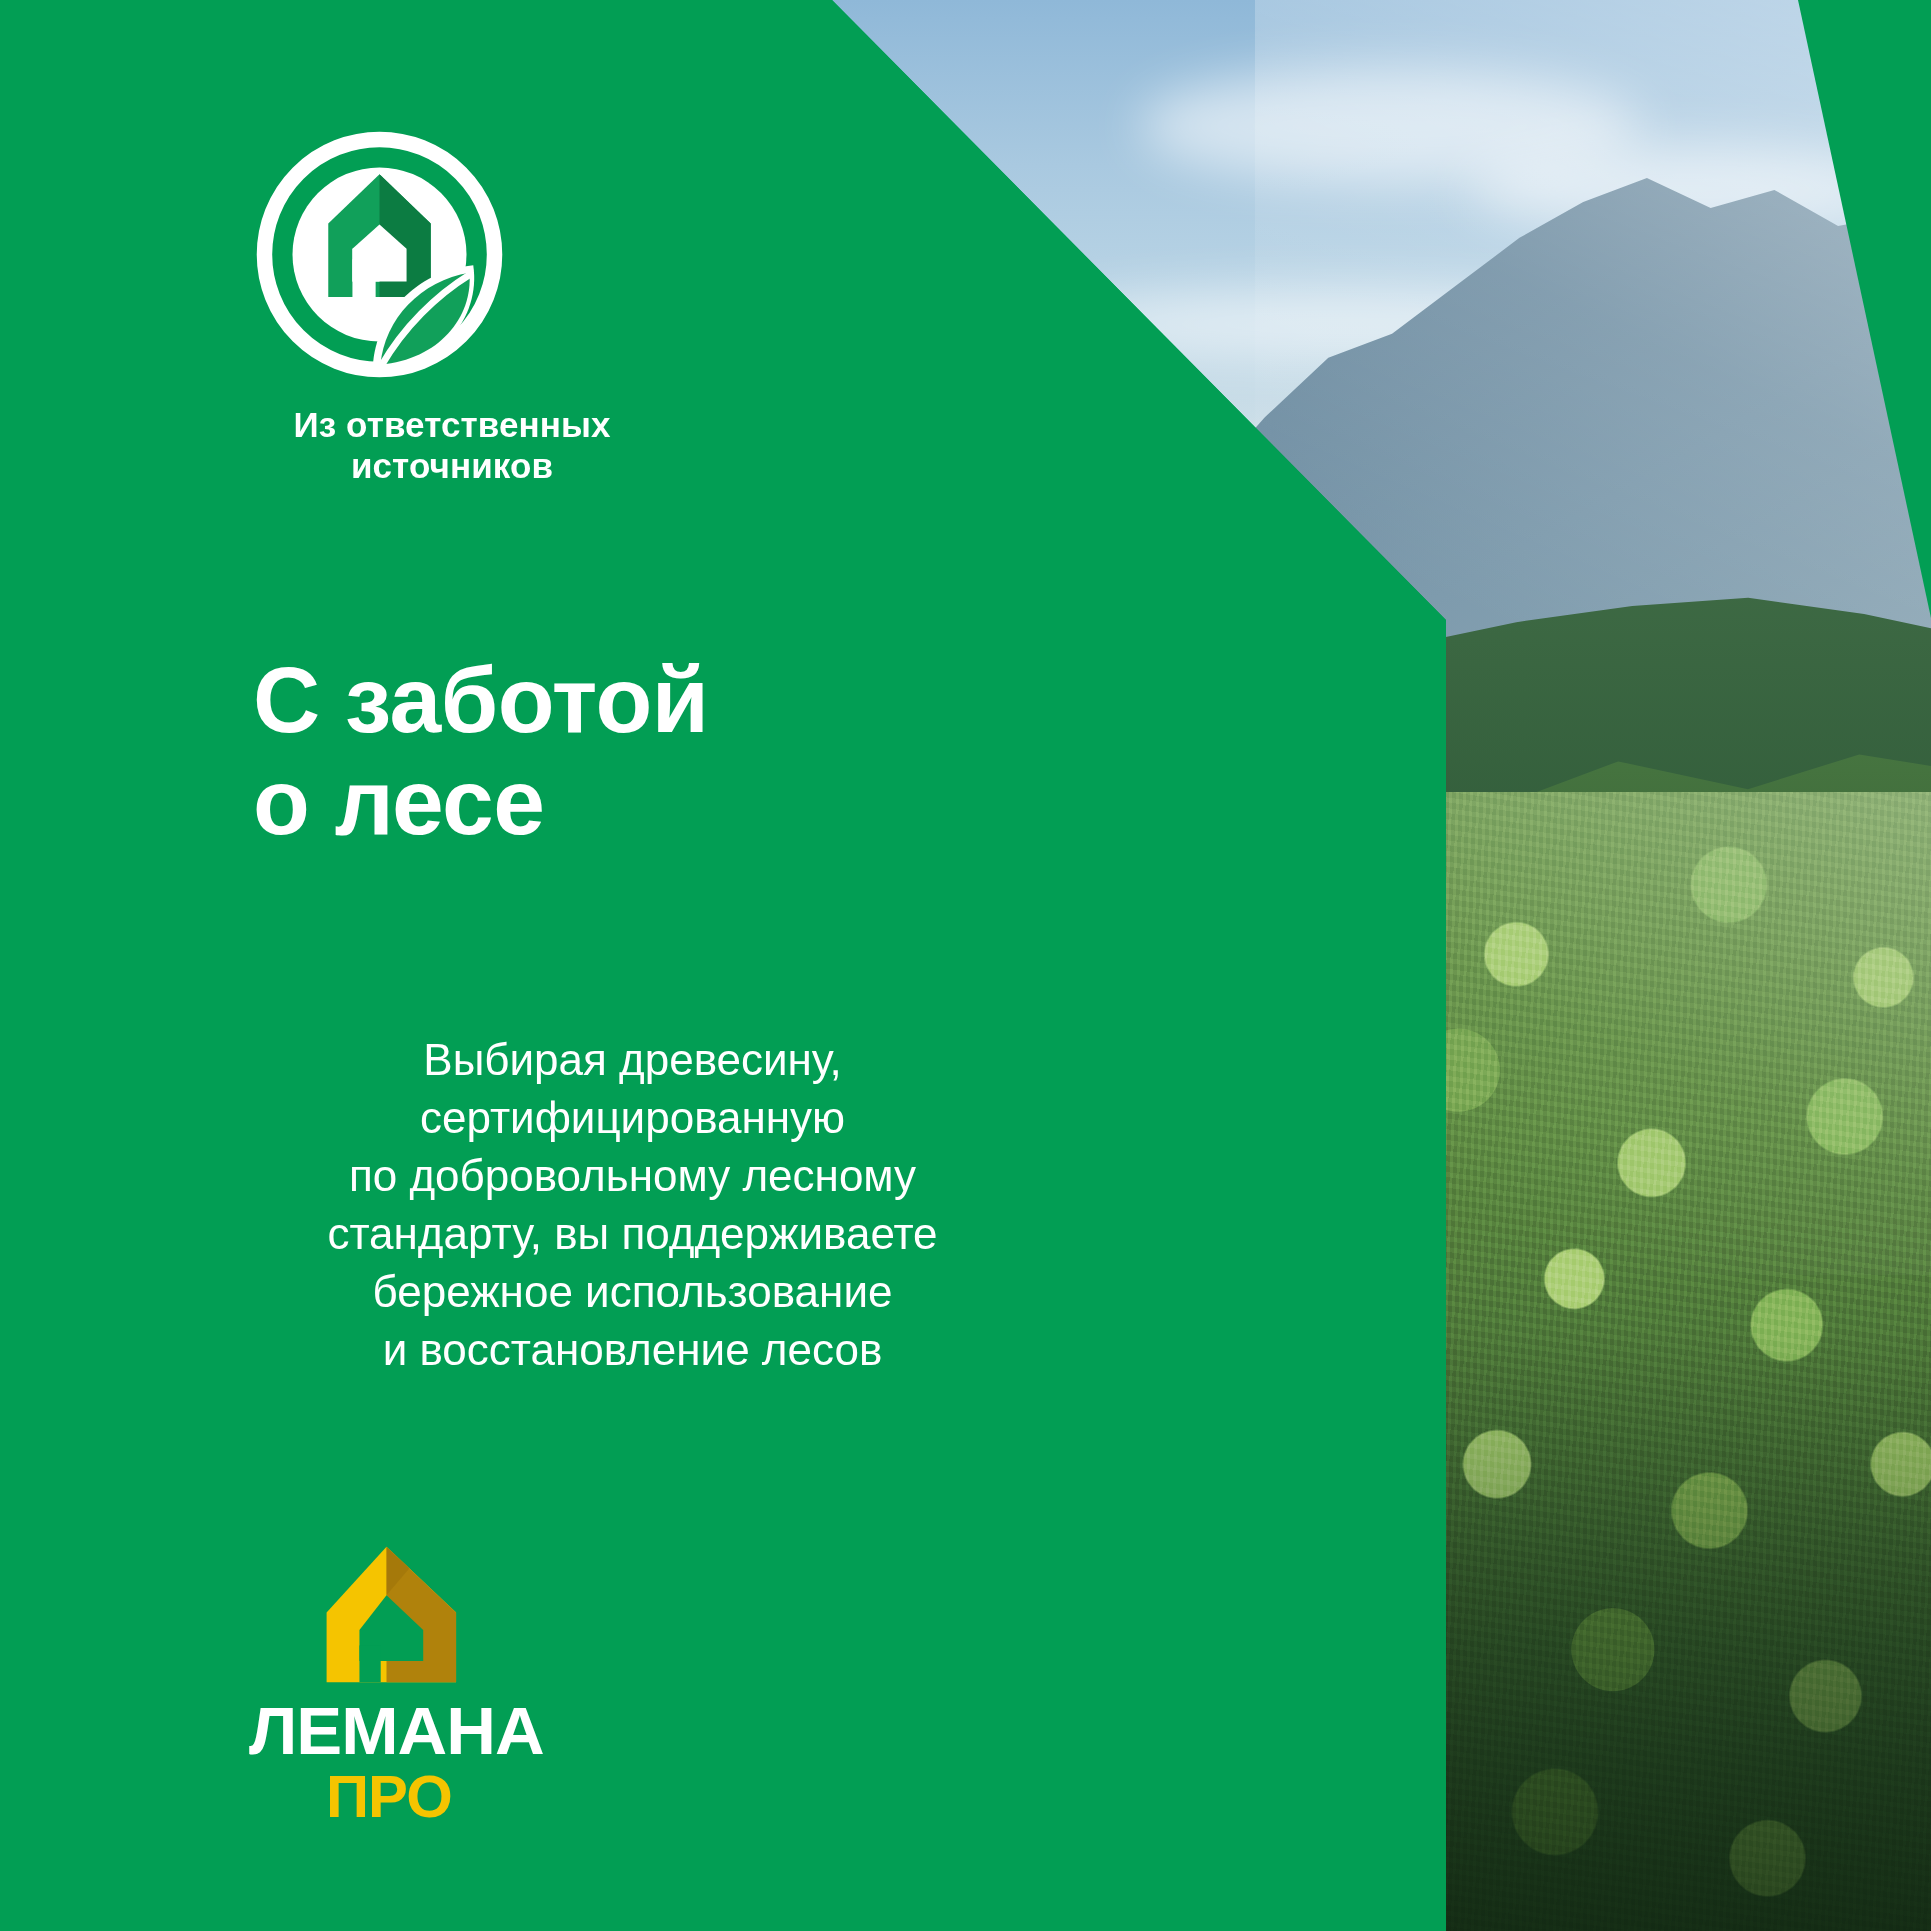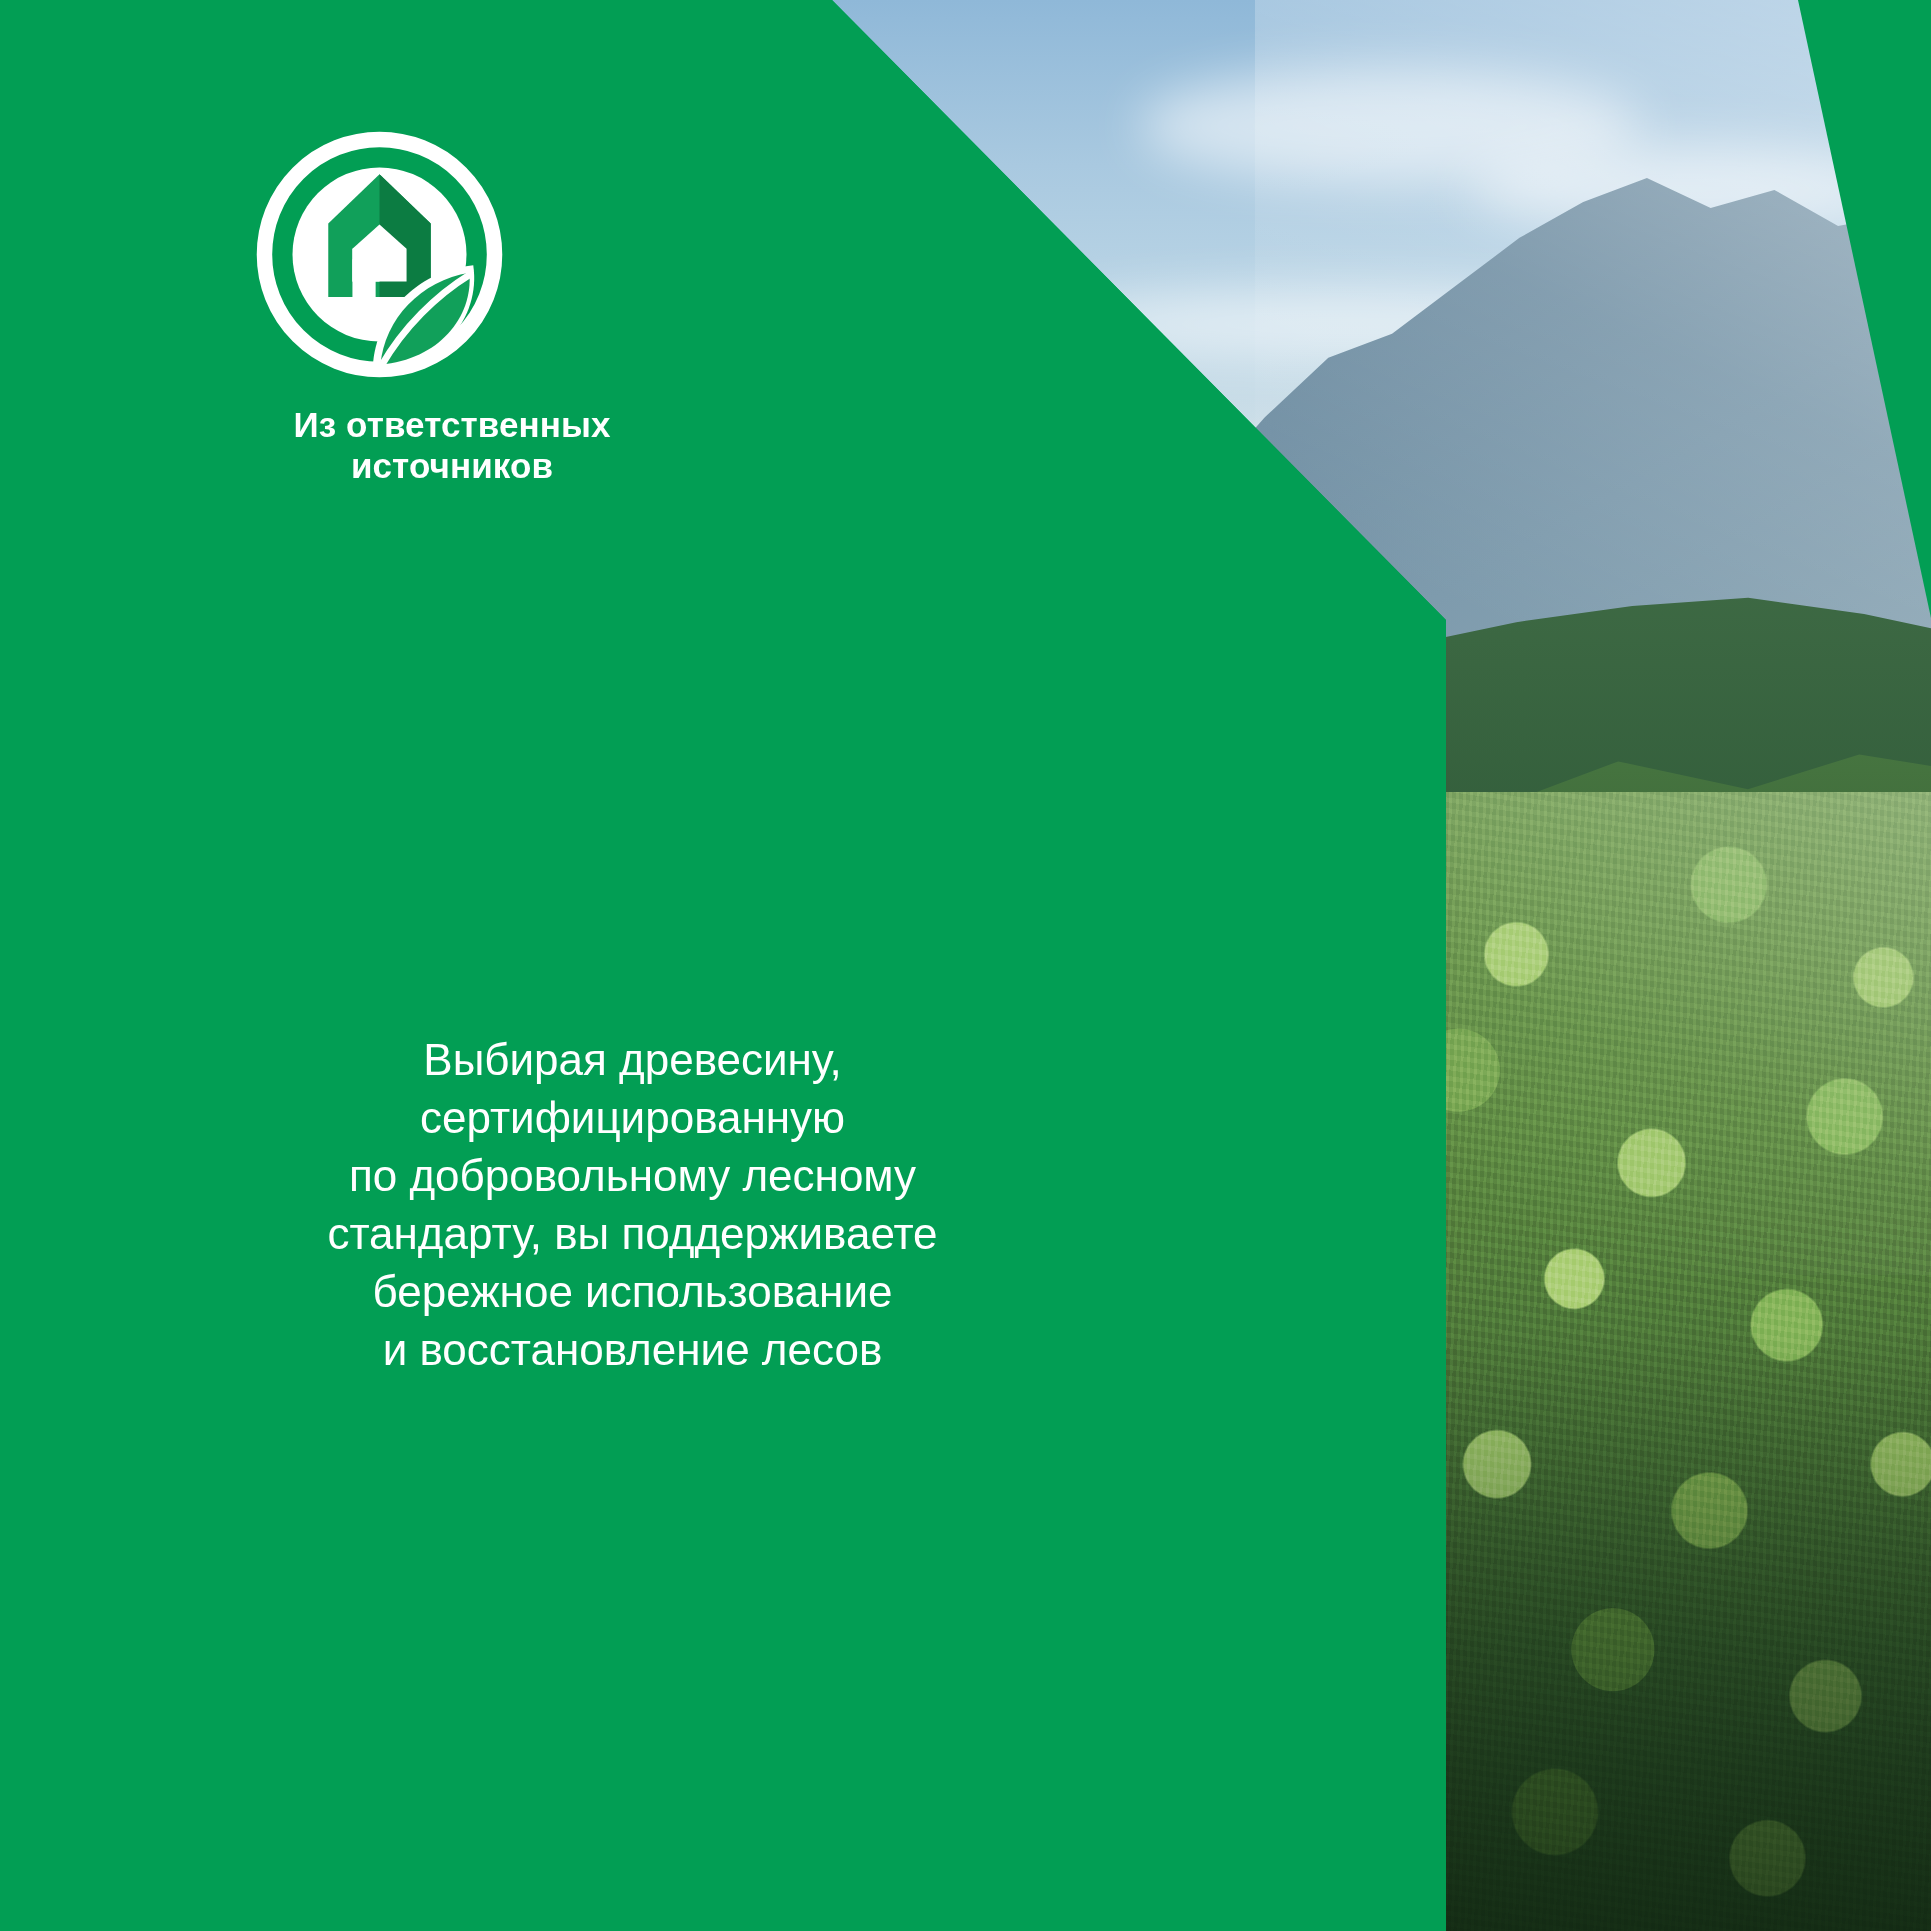--- a/index.html
+++ b/index.html
@@ -254,24 +254,50 @@
 
         <path d="M128 256 C128 200 172 152 232 146 C240 200 198 254 128 256 Z" fill="#ffffff"></path>
         <path d="M136 249 C140 202 178 162 228 154 C232 200 196 244 136 249 Z" fill="#11a05a"></path>
         <path d="M137 250 C160 210 194 177 228 156" fill="none" stroke="#ffffff" stroke-width="7" stroke-linecap="round"></path>
       </svg>
     </div>
 
     <div id="emblem-caption">Из ответственных
 источников</div>
 
+    <h1 id="headline">С заботой
+о лесе</h1>
 
     <p id="body-copy">Выбирая древесину,
 сертифицированную
 по добровольному лесному
 стандарту, вы поддерживаете
 бережное использование
 и восстановление лесов</p>
 
+    <div id="brand">
+
+      <svg id="brand-house" viewBox="0 0 152 148" xmlns="http://www.w3.org/2000/svg">
+
+        <path d="M76 4 L148 72 L148 144 L14 144 L14 72 Z" fill="#F5C400"></path>
+
+        <path d="M76 4 L148 72 L148 144 L76 144 Z" fill="#B0820C"></path>
+
+        <path d="M76 54 L114 90 L114 122 L48 122 L48 90 Z" fill="#029E54"></path>
+
+        <path d="M48 106 L70 106 L70 144 L48 144 Z" fill="#029E54"></path>
+
+        <path d="M76 4 L100 26 L76 54 Z" fill="#9c7309" opacity="0.55"></path>
+      </svg>
+
+      <svg id="brand-word" viewBox="0 0 334 64" xmlns="http://www.w3.org/2000/svg">
+        <text x="0" y="56" fill="#ffffff" font-family="'Liberation Sans', sans-serif" font-size="70" font-weight="bold" letter-spacing="-1" transform="scale(1.02,1)">ЛЕМАНА</text>
+      </svg>
+
+      <svg id="brand-pro" viewBox="0 0 176 58" xmlns="http://www.w3.org/2000/svg">
+        <text x="0" y="50" fill="#F5C400" font-family="'Liberation Sans', sans-serif" font-size="62" font-weight="bold" letter-spacing="-1">ПРО</text>
+      </svg>
+
+    </div>
 
   </div>
 </div>
 
 
 </body></html>

